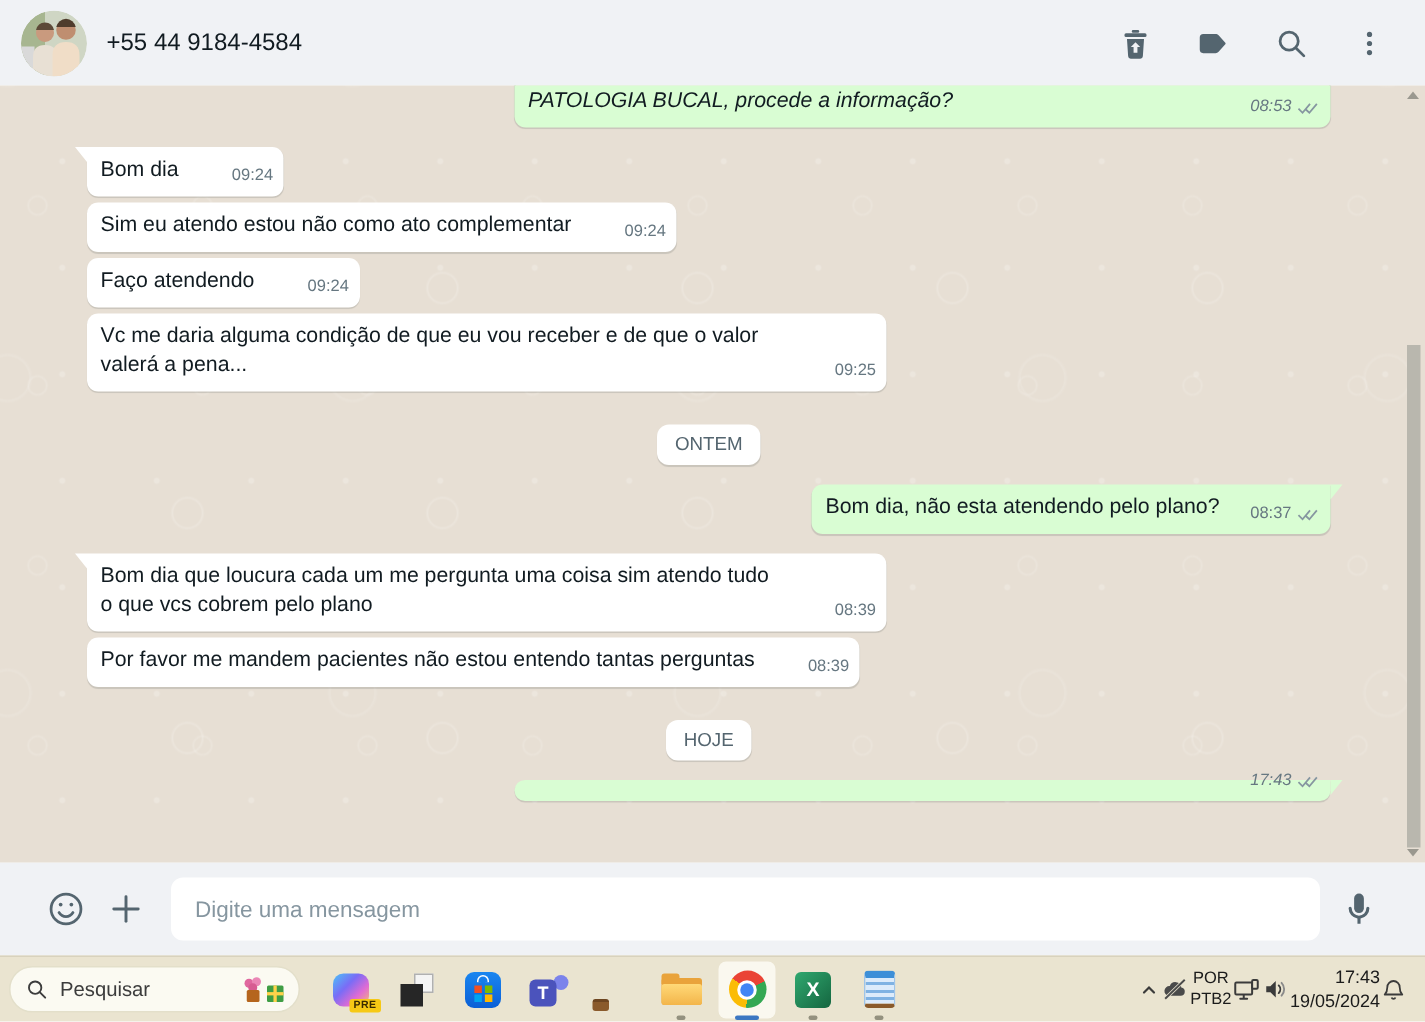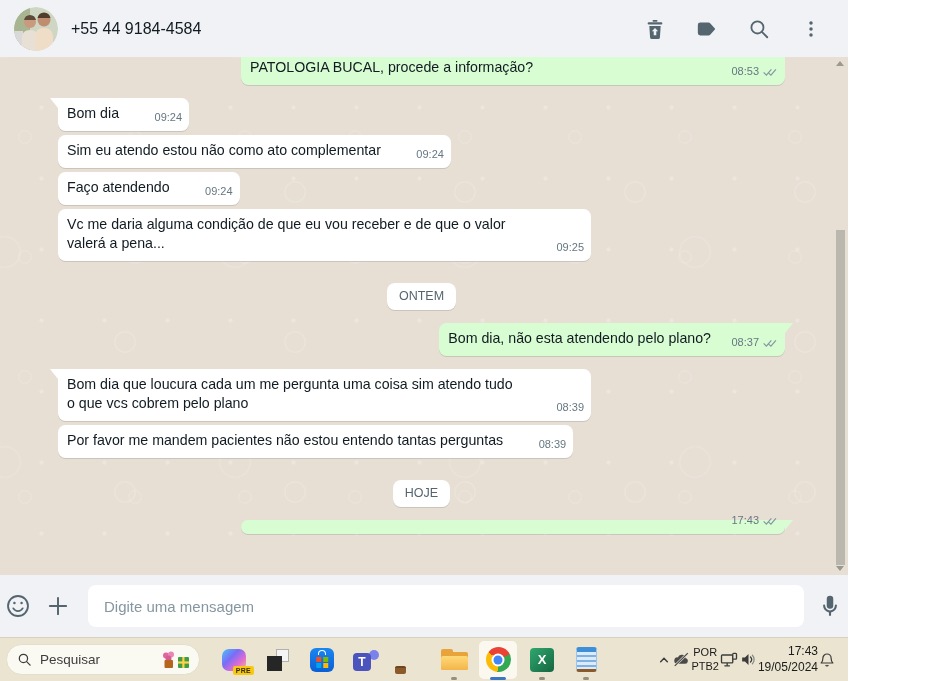--- a/index.html
+++ b/index.html
@@ -1,18 +1,18 @@
 <!DOCTYPE html>
 <html><head>
 <meta charset="utf-8">
 <style>
   * { box-sizing: border-box; margin: 0; padding: 0; }
   html,body { width:950px; height:681px; overflow:hidden;
     font-family:"Liberation Sans", sans-serif; background:#fff; }
-  .app { position:relative; width:848px; height:681px; display:flex; flex-direction:column; }
+  .app { position:relative; width:950px; height:681px; display:flex; flex-direction:column; }
 
   
   .chat-header { height:57px; background:#f0f2f5; display:flex; align-items:center; padding:0 26px 0 14px; flex:0 0 auto; }
   .avatar { width:44px; height:44px; border-radius:50%; overflow:hidden; flex:0 0 auto; cursor:pointer; }
   .contact-title { margin-left:13px; font-size:16px; color:#111b21; cursor:pointer; }
   .header-actions { margin-left:auto; display:flex; align-items:center; gap:30px; }
   .hicon { width:22px; height:22px; display:flex; align-items:center; justify-content:center; cursor:pointer; }
   .hicon svg { width:22px; height:22px; }
 
   
@@ -33,37 +33,37 @@
   .msg .time { font-size:11px; color:#667781; white-space:nowrap; }
   .ticks { width:16px; height:10px; flex:0 0 auto; }
   .in  { background:#ffffff; align-self:flex-start; padding-right:70px; }
   .out { background:#d9fdd3; align-self:flex-end;  padding-right:74px; }
   .in.tail  { border-top-left-radius:0; }
   .out.tail { border-top-right-radius:0; }
   .in.tail::before  { content:""; position:absolute; top:0; left:-8px; width:0; height:0;
     border-right:8px solid #ffffff; border-bottom:10px solid transparent; }
   .out.tail::before { content:""; position:absolute; top:0; right:-8px; width:0; height:0;
     border-left:8px solid #d9fdd3; border-bottom:10px solid transparent; }
-  .w544 { width:544px; }
+  .w544 { width:544px;font-style:italic; }
   .w533 { width:533px; }
   .cut-top { margin-top:-5px; border-top-left-radius:0; border-top-right-radius:0; }
   .gap { margin-bottom:13px; }
   .divider { align-self:center; background:#ffffff; color:#54656f; font-size:12.5px;
     padding:6px 12px 7px; border-radius:8px; box-shadow:0 1px .5px rgba(11,20,26,.13);
     margin:9px 0 13px; cursor:default; }
 
   
   .scroll-thumb { position:absolute; right:3px; top:173px; width:9px; height:335px; background:#b9b7ae; cursor:pointer; }
   .scroll-arrow { position:absolute; right:4px; width:0; height:0; cursor:pointer;
     border-left:4px solid transparent; border-right:4px solid transparent; }
   .scroll-arrow.up   { top:4px;    border-bottom:5px solid #9a988f; }
   .scroll-arrow.down { bottom:4px; border-top:5px solid #9a988f; }
 
   
-  .composer { height:62px; background:#f0f2f5; display:flex; align-items:center; padding:0 4px; flex:0 0 auto; }
+  .composer { height:62px; background:#f0f2f5; display:flex; align-items:center; padding:0 30px; flex:0 0 auto; }
   .cicon { width:28px; height:28px; display:flex; align-items:center; justify-content:center; cursor:pointer; flex:0 0 auto; }
   .cicon svg { width:26px; height:26px; }
   .cicon + .cicon { margin-left:12px; }
   .composer input { flex:1 1 auto; height:42px; margin:0 12px 0 16px; border:none; outline:none;
     border-radius:8px; background:#ffffff; padding:0 16px; font-size:15px; color:#111b21;
     font-family:"Liberation Sans", sans-serif; }
   .composer input::placeholder { color:#8696a0; }
 
   
   .taskbar { height:44px; background:#eae4d0; border-top:1px solid #d8d2bd;

